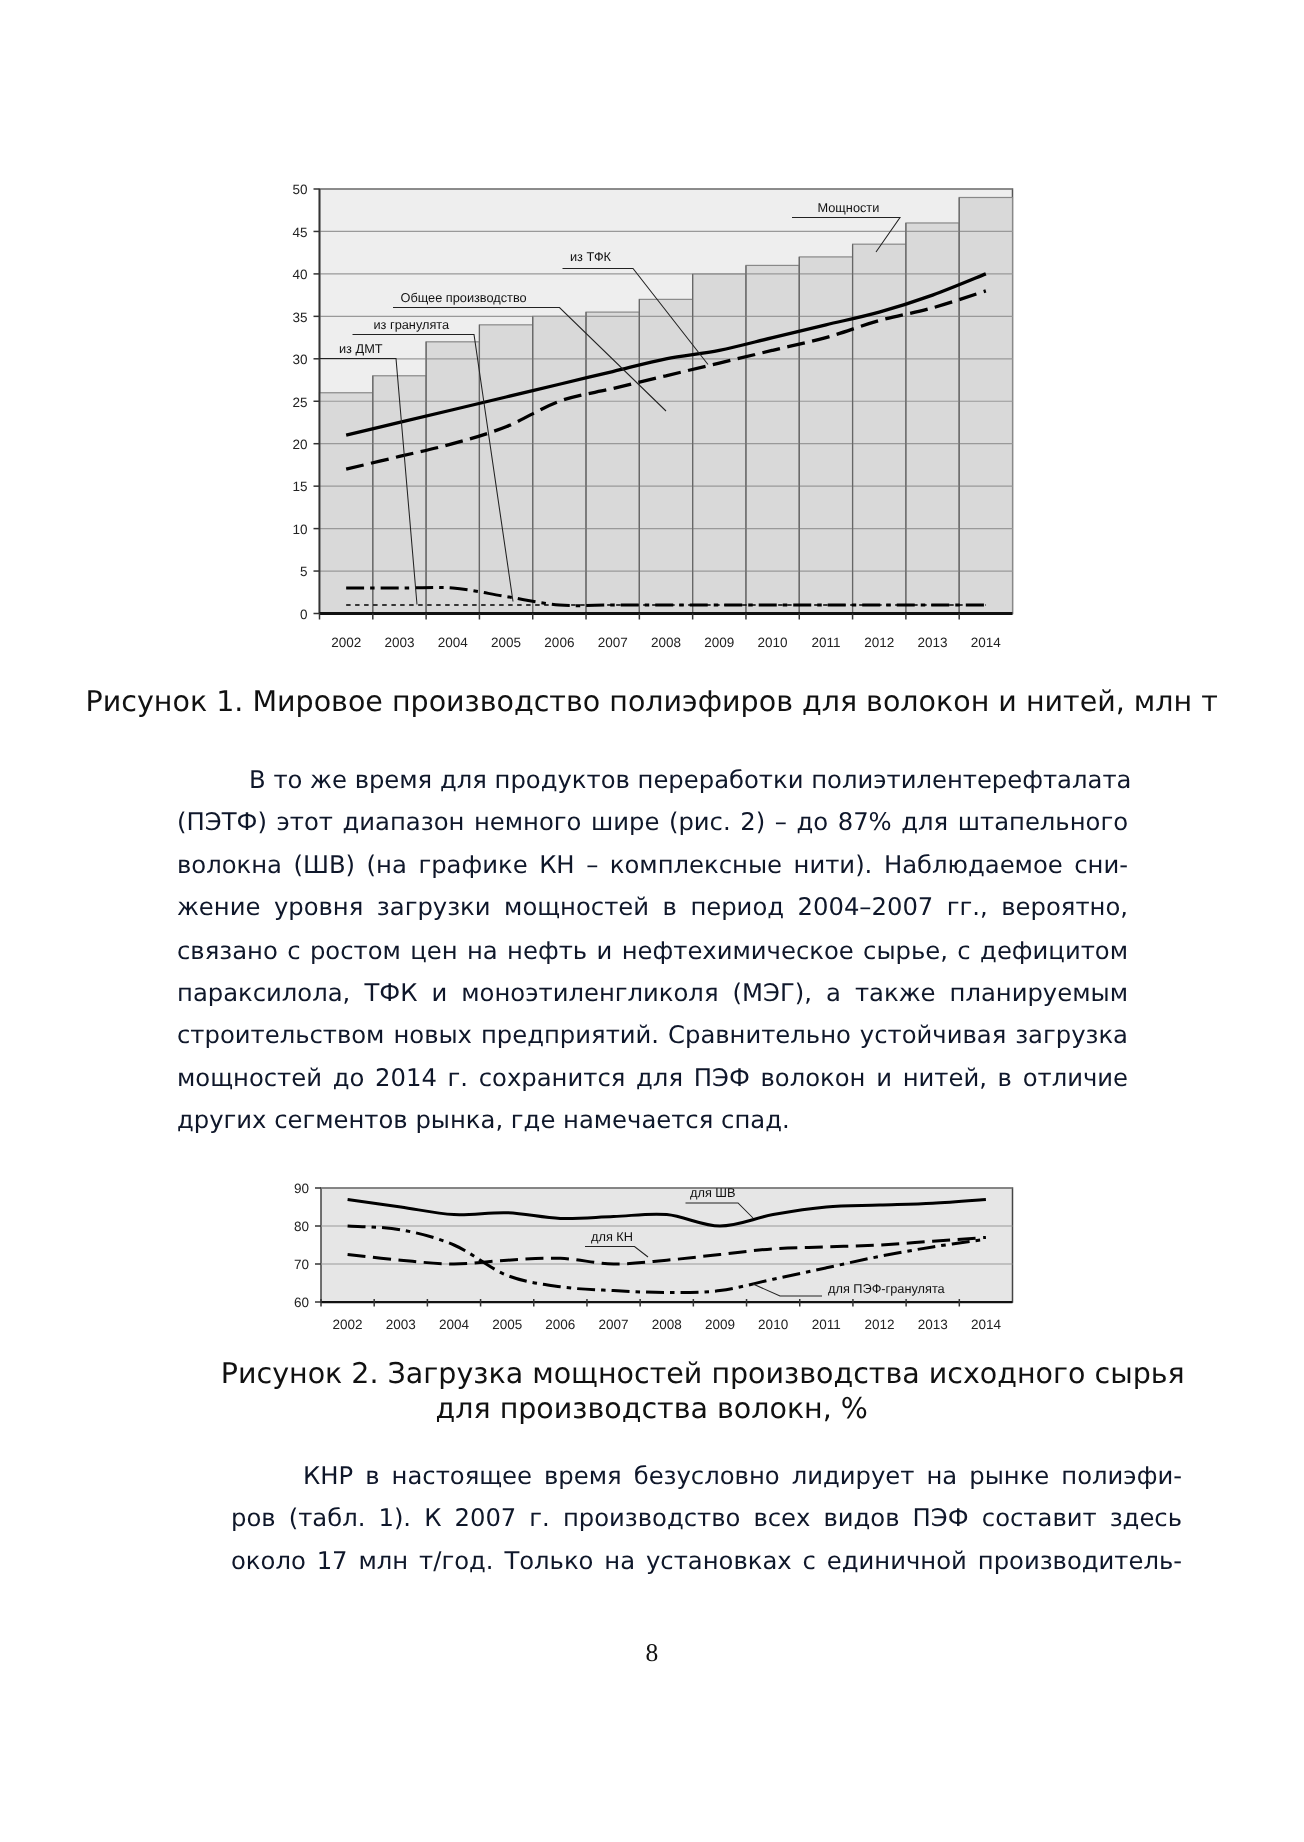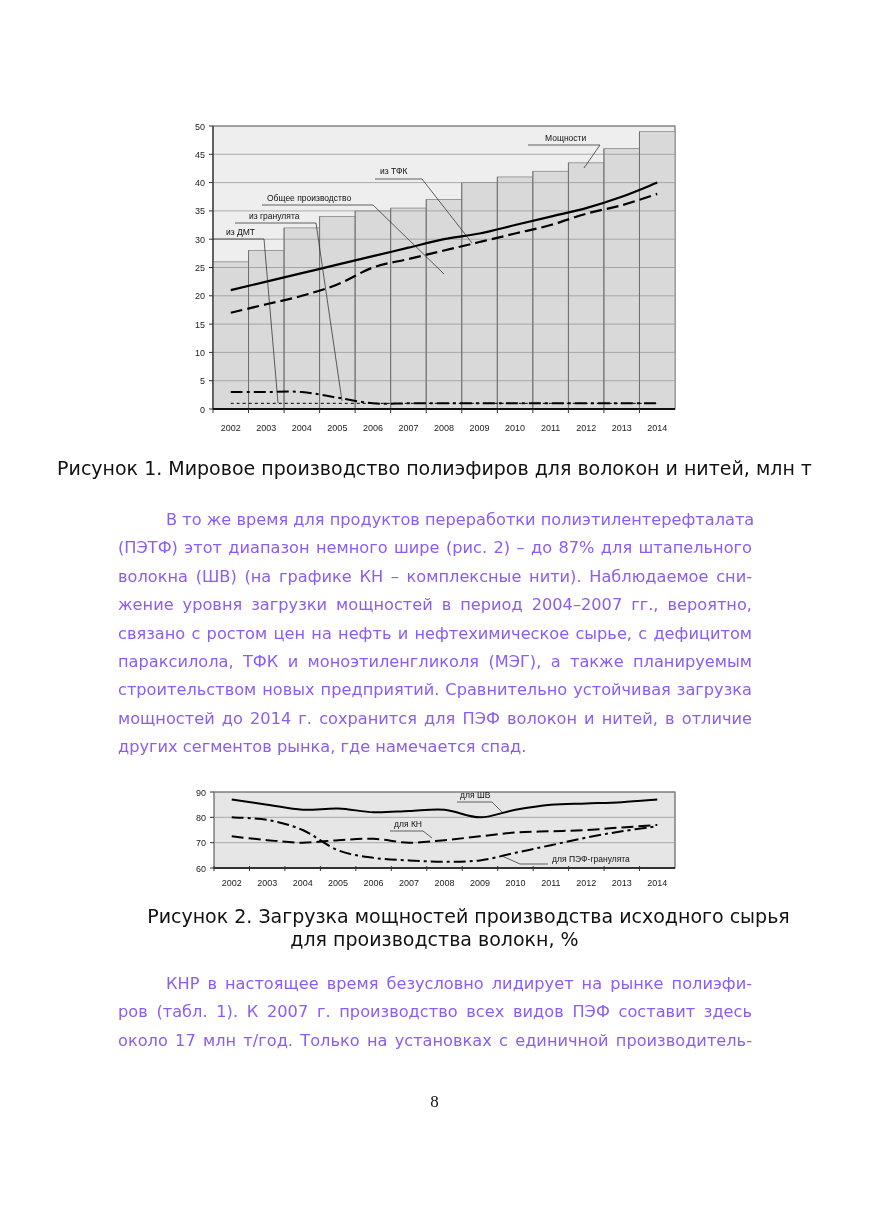--- a/index.html
+++ b/index.html
@@ -4,21 +4,21 @@
 <style>
   html, body { margin: 0; padding: 0; background: #ffffff; }
   body { width: 869px; height: 1228px; position: relative; overflow: hidden;
          font-family: "Liberation Sans", "DejaVu Sans", sans-serif; color: #111; }
   .page { position: absolute; left: 0; top: 0; width: 869px; height: 1228px; }
   .fig { position: absolute; }
   .caption { position: absolute; left: 0; width: 869px; text-align: center;
              font-family: "DejaVu Sans", sans-serif; font-size: 19px; color: #111; line-height: 23px; }
   .para { position: absolute; left: 118px; width: 634px;
           font-family: "DejaVu Sans", sans-serif; font-size: 16.2px; line-height: 28.4px;
-          color: #8b5cf6; text-align: justify; text-align-last: left; }
+          color: #0f172a; text-align: justify; text-align-last: left; }
   .para .line { display: block; white-space: nowrap; text-align: justify; text-align-last: justify; }
   .para .line.last { text-align-last: left; }
   .para .line.indent { padding-left: 48px; }
   .pagenum { position: absolute; left: 0; width: 869px; top: 1092px; text-align: center;
              font-family: "Liberation Serif", serif; font-size: 17px; color: #111; }
   svg text { font-family: "Liberation Sans", sans-serif; }
 </style>
 </head>
 <body>
 
@@ -194,20 +194,20 @@
         <text x="214" y="45" font-size="8.5" fill="#111">для КН</text>
         <polyline points="210,49 243,49 252,56" fill="none" stroke="#222" stroke-width="0.7"></polyline>
         <text x="372" y="80" font-size="8.5" fill="#111">для ПЭФ-гранулята</text>
         <polyline points="368,82 340,82 322,74" fill="none" stroke="#222" stroke-width="0.7"></polyline>
       </g>
   </svg>
 
   <div class="caption" style="top:905px;padding-left:34px;">Рисунок 2. Загрузка мощностей производства исходного сырья</div>
   <div class="caption" style="top:928px;">для производства волокн, %</div>
 
-  <div class="para" style="top:970px;">
+  <div class="para" style="top:970px;margin-left:36px;">
     <span class="line indent">КНР в настоящее время безусловно лидирует на рынке полиэфи-</span>
     <span class="line">ров (табл. 1). К 2007 г. производство всех видов ПЭФ составит здесь</span>
     <span class="line">около 17 млн т/год. Только на установках с единичной производитель-</span>
   </div>
 
   <div class="pagenum">8</div>
 </div>
 
 </body></html>

